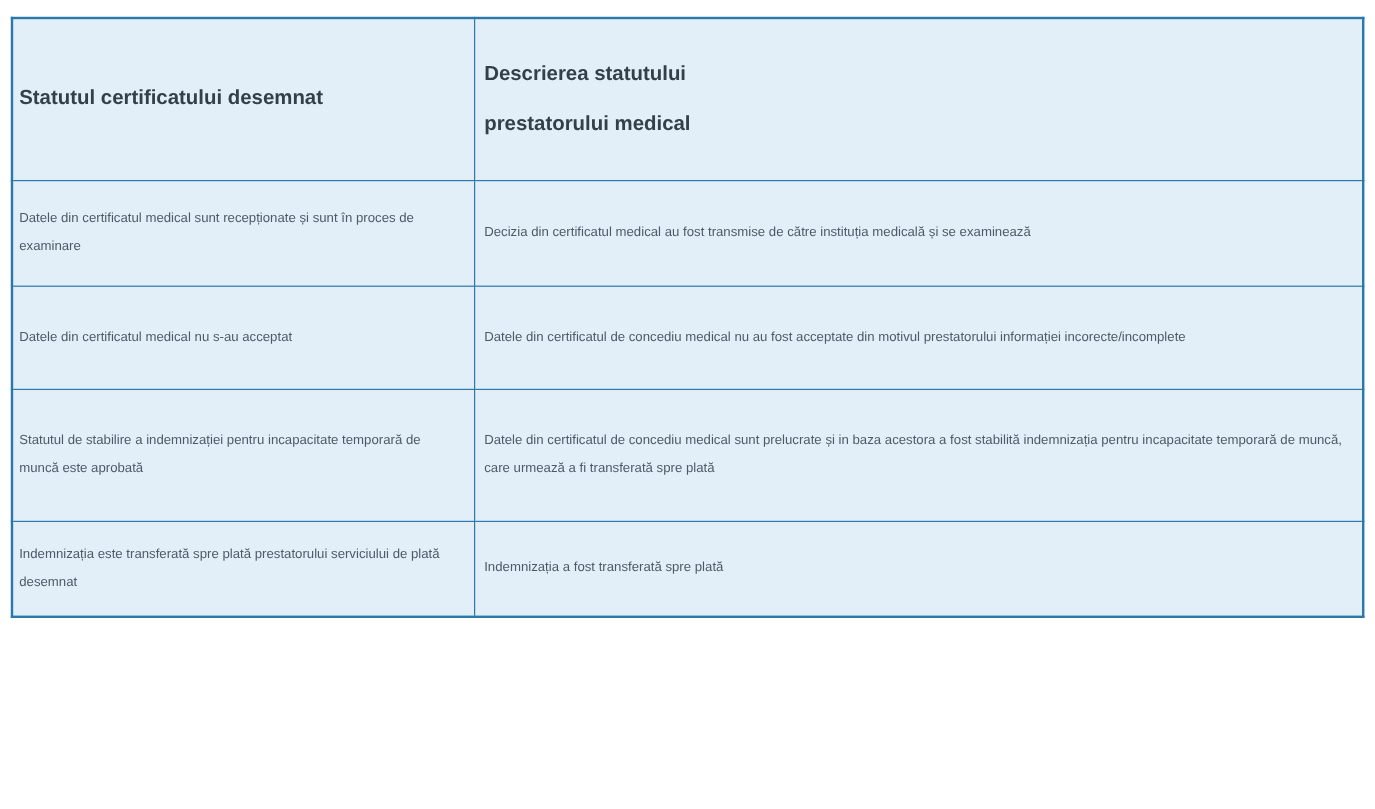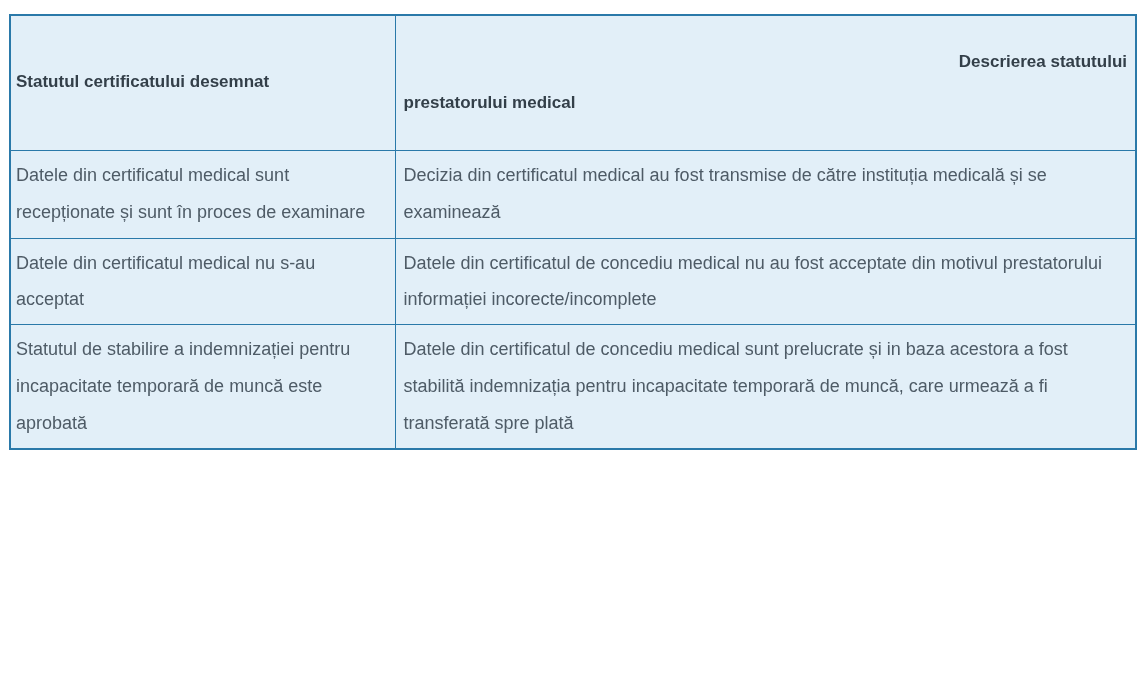--- a/index.html
+++ b/index.html
@@ -27,29 +27,29 @@
     text-align: left;
     overflow: hidden;
   }
   th {
     font-size: 17px;
     font-weight: bold;
     color: var(--header-text, #333f49);
     padding: 6px 8px 6px 5px;
   }
   td {
-    font-size: 18px;
+    font-size: 11px;
     line-height: 2.05;
     color: var(--body-text, #4e5b66);
     padding: 6px 10px 6px 5px;
     margin-left: 19px;
   }
   th.desc-th, td.desc-cell { padding-left: 8px; }
   th .hdr-line { margin: 0; line-height: 1.35; }
-  th .hdr-line.centered { text-align: right; margin-bottom: 18px; }
+  th .hdr-line.centered { text-align: left; margin-bottom: 18px; }
   tr.header-row { height: 135px; }
   tr.row-1 { height: 88px; }
   tr.row-2 { height: 86px; }
   tr.row-3 { height: 110px; }
   tr.row-4 { height: 54px; }
   tr.row-5 { height: 80px; }
   tr.row-6 { height: 80px; }
 </style>
 </head>
 <body>
@@ -77,15 +77,19 @@
         <td class="desc-cell">Decizia din certificatul medical au fost transmise de către instituția medicală și se examinează</td>
       </tr>
       <tr class="row-2">
         <td class="status-cell">Datele din certificatul medical nu s-au acceptat</td>
         <td class="desc-cell">Datele din certificatul de concediu medical nu au fost acceptate din motivul prestatorului informației incorecte/incomplete</td>
       </tr>
       <tr class="row-3">
         <td class="status-cell">Statutul de stabilire a indemnizației pentru incapacitate temporară de muncă este aprobată</td>
         <td class="desc-cell">Datele din certificatul de concediu medical sunt prelucrate și in baza acestora a fost stabilită indemnizația pentru incapacitate temporară de muncă, care urmează a fi transferată spre plată</td>
       </tr>
+      <tr class="row-5">
+        <td class="status-cell">Indemnizația este transferată spre plată prestatorului serviciului de plată desemnat</td>
+        <td class="desc-cell">Indemnizația a fost transferată spre plată</td>
+      </tr>
     </tbody>
   </table>
 </div>
 
 </body></html>

